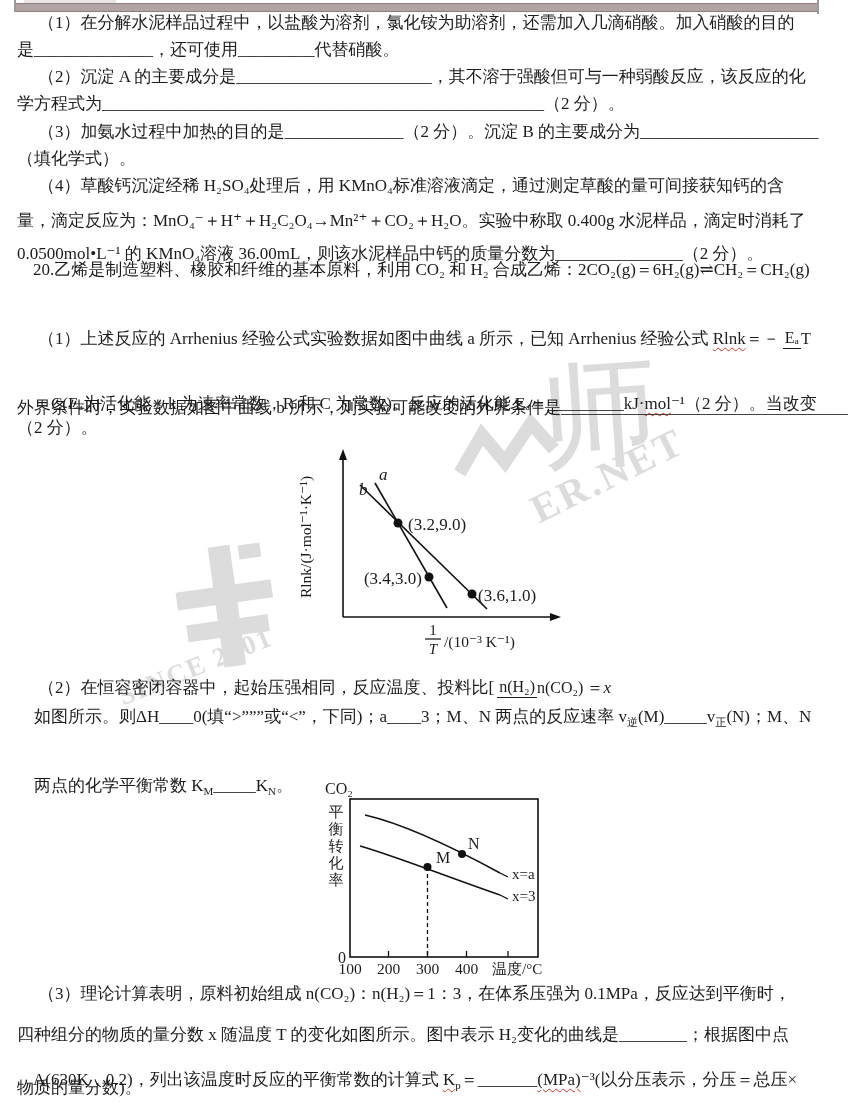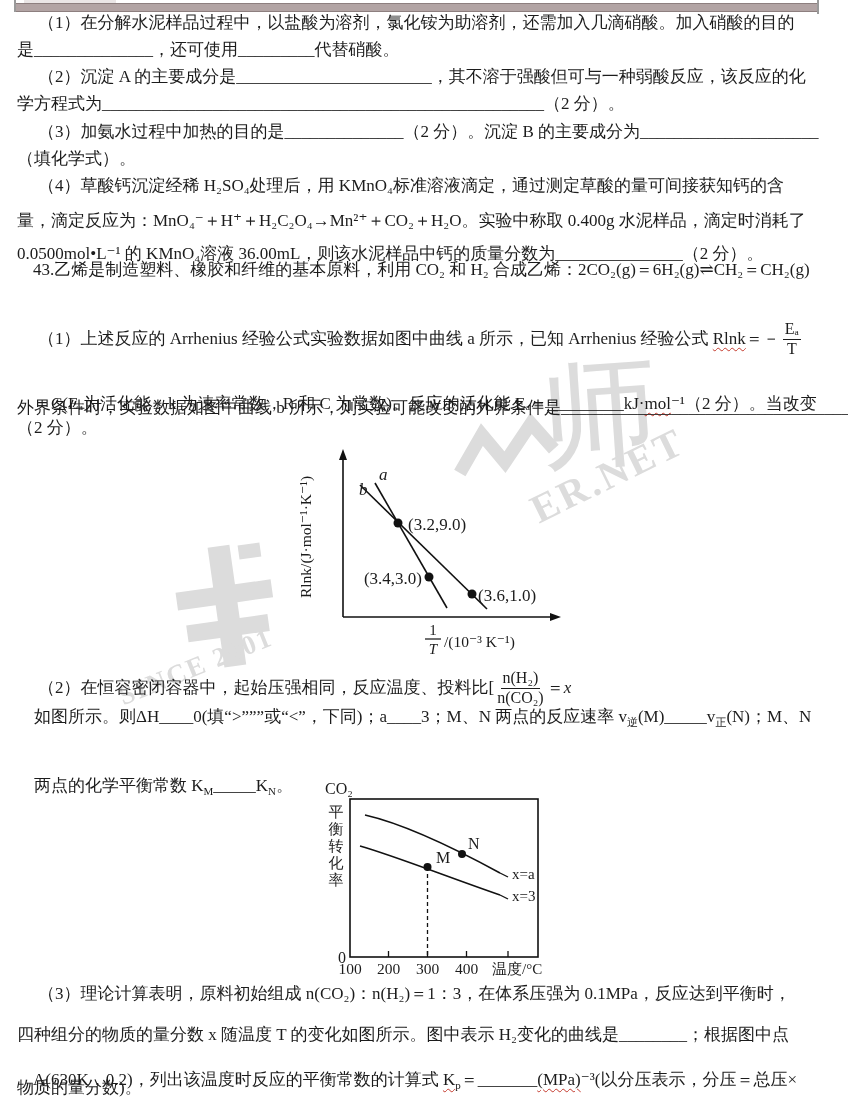--- a/index.html
+++ b/index.html
@@ -14,21 +14,21 @@
   
   .ln{position:absolute;left:17px;width:815px;font-size:17px;line-height:24px;white-space:pre;z-index:2;}
   .ind{padding-left:21px;}
   .ind27{padding-left:16px;}
   .flexln{display:flex;align-items:center;}
   .t{white-space:pre;}
   .wavy{text-decoration-line:underline;text-decoration-style:wavy;text-decoration-color:#c43a2e;
         text-decoration-thickness:1px;text-underline-offset:3px;}
   .sub{font-size:11px;vertical-align:-4px;}
   .ital{font-style:italic;}
-  .frac{display:inline-flex;flex-direction:column;align-items:center;font-size:16px;line-height:1.15;
+  .frac{display:inline-flex;align-items:center;font-size:16px;line-height:1.15;
         margin:0 3px;text-align:center;}
   .frac .num{border-bottom:1.3px solid #1c1c1c;padding:0 2px;}
   
   .wm{position:absolute;z-index:1;color:#dcdcdc;user-select:none;}
   .wm-shi{left:540px;top:356px;font-size:118px;line-height:1;transform:rotate(-4deg);}
   .wm-ernet{left:533px;top:488px;font-size:40px;font-weight:bold;letter-spacing:3px;
             transform:rotate(-26deg);transform-origin:left center;}
   .wm-since{left:120px;top:682px;font-size:27px;font-weight:bold;letter-spacing:2px;
             transform:rotate(-22deg);transform-origin:left center;}
   svg{overflow:visible;}
@@ -58,21 +58,21 @@
   <div class="ln ind" style="top:11px">（1）在分解水泥样品过程中，以盐酸为溶剂，氯化铵为助溶剂，还需加入几滴硝酸。加入硝酸的目的</div>
   <div class="ln" style="top:38px">是______________，还可使用_________代替硝酸。</div>
   <div class="ln ind" style="top:65px">（2）沉淀 A 的主要成分是_______________________，其不溶于强酸但可与一种弱酸反应，该反应的化</div>
   <div class="ln" style="top:92px">学方程式为____________________________________________________（2 分）。</div>
   <div class="ln ind" style="top:120px">（3）加氨水过程中加热的目的是______________（2 分）。沉淀 B 的主要成分为_____________________</div>
   <div class="ln" style="top:147px">（填化学式）。</div>
   <div class="ln ind" style="top:174px">（4）草酸钙沉淀经稀 H₂SO₄处理后，用 KMnO₄标准溶液滴定，通过测定草酸的量可间接获知钙的含</div>
   <div class="ln" style="top:209px">量，滴定反应为：MnO₄⁻＋H⁺＋H₂C₂O₄→Mn²⁺＋CO₂＋H₂O。实验中称取 0.400g 水泥样品，滴定时消耗了</div>
   <div class="ln" style="top:242px">0.0500mol•L⁻¹ 的 KMnO₄溶液 36.00mL，则该水泥样品中钙的质量分数为_______________（2 分）。</div>
 
-  <div class="ln ind27" style="top:258px">43.乙烯是制造塑料、橡胶和纤维的基本原料，利用 CO₂ 和 H₂ 合成乙烯：2CO₂(g)＝6H₂(g)⇌CH₂＝CH₂(g)</div>
+  <div class="ln ind27" style="top:258px">20.乙烯是制造塑料、橡胶和纤维的基本原料，利用 CO₂ 和 H₂ 合成乙烯：2CO₂(g)＝6H₂(g)⇌CH₂＝CH₂(g)</div>
 
   <div class="ln flexln ind" style="top:316px;height:46px">
     <span class="t">（1）上述反应的 Arrhenius 经验公式实验数据如图中曲线 a 所示，已知 Arrhenius 经验公式 </span><span class="wavy t">Rlnk</span><span class="t">＝－</span><span class="frac"><span class="num">Eₐ</span><span class="den">T</span></span>
   </div>
   <div class="ln" style="top:368px">
     <span class="t">＝C(Eₐ为活化能，k 为速率常数，R 和 C 为常数)。反应的活化能 Eₐ＝_________kJ·</span><span class="wavy t">mol</span><span class="t">⁻¹（2 分）。当改变</span>
   </div>
   <div class="ln" style="top:396px">外界条件时，实验数据如图中曲线 b 所示，则实验可能改变的外界条件是___________________________________</div>
   <div class="ln" style="top:416px">（2 分）。</div>
 

